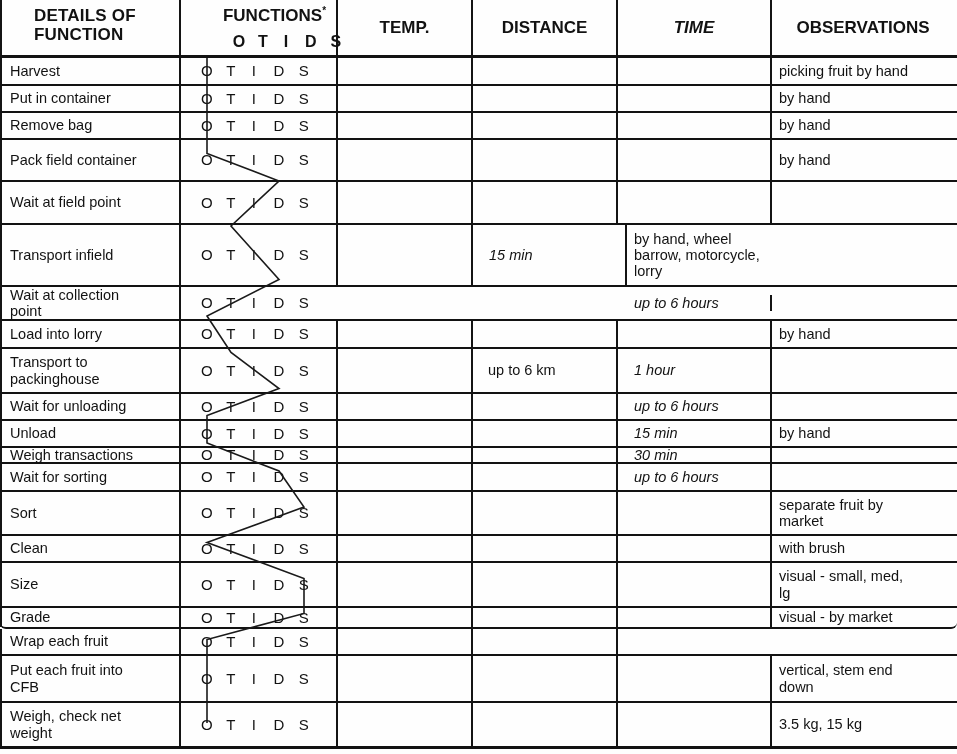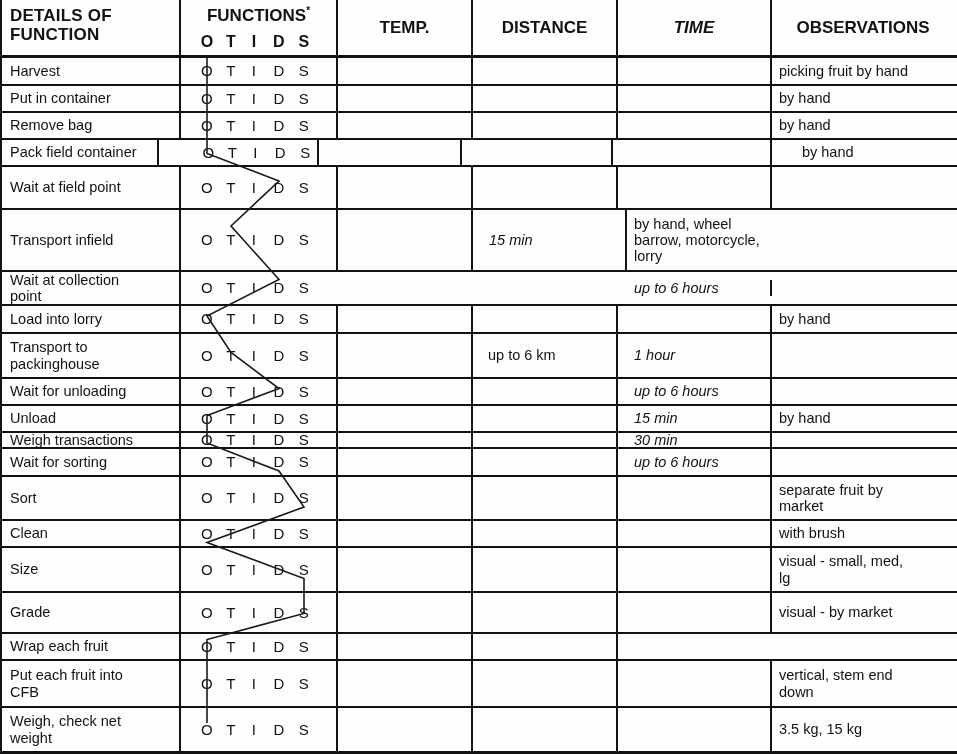--- a/index.html
+++ b/index.html
@@ -25,21 +25,21 @@
   }
   .cell:last-child{border-right:none;}
   .c-details{width:181px;border-left:2px solid #141414;padding:2px 4px 2px 8px;font-size:14.5px;}
   .c-func{width:157px;}
   .c-temp{width:135px;padding-left:14px;font-size:14.5px;}
   .c-dist{width:145px;padding-left:15px;font-size:14.5px;}
   .c-time{width:154px;padding-left:16px;font-size:14.5px;font-style:italic;}
   .c-obs{width:185px;padding:2px 3px 2px 7px;font-size:14.5px;}
   
   .hdr{height:58px;border-bottom:3px solid #121212;}
-  .hdr .cell{font-weight:bold;font-size:17px;}
+  .hdr .cell{font-weight:bold;font-size:17px;padding-left:32px;}
   .hdr .c-details{align-items:flex-start;padding-top:6px;letter-spacing:.2px;}
   .hdr .c-temp,.hdr .c-dist,.hdr .c-time,.hdr .c-obs{justify-content:center;padding-left:0;}
   .func-head{width:100%;height:100%;position:relative;}
   .func-title{position:absolute;top:5px;left:0;width:100%;text-align:center;font-weight:bold;font-size:17px;}
   .func-title sup{font-size:10px;vertical-align:super;}
   
   .sym{
     position:absolute;top:50%;
     transform:translate(-50%,-50%);
     font-size:15px;
@@ -88,21 +88,21 @@
           <div class="cell c-obs">by hand</div>
         </div>
         <div class="row" style="height: 27px;">
           <div class="cell c-details">Remove bag</div>
           <div class="cell c-func"><span class="sym" style="left: 26px;">O</span><span class="sym" style="left: 50px;">T</span><span class="sym" style="left: 73px;">I</span><span class="sym" style="left: 98px;">D</span><span class="sym" style="left: 123px;">S</span></div>
           <div class="cell c-temp"></div>
           <div class="cell c-dist"></div>
           <div class="cell c-time"></div>
           <div class="cell c-obs">by hand</div>
         </div>
-        <div class="row" style="height: 27px; gap: 23px;">
+        <div class="row" style="height: 42px;">
           <div class="cell c-details">Pack field container</div>
           <div class="cell c-func"><span class="sym" style="left: 26px;">O</span><span class="sym" style="left: 50px;">T</span><span class="sym" style="left: 73px;">I</span><span class="sym" style="left: 98px;">D</span><span class="sym" style="left: 123px;">S</span></div>
           <div class="cell c-temp"></div>
           <div class="cell c-dist"></div>
           <div class="cell c-time"></div>
           <div class="cell c-obs">by hand</div>
         </div>
         <div class="row" style="height: 43px;">
           <div class="cell c-details">Wait at field point</div>
           <div class="cell c-func"><span class="sym" style="left: 26px;">O</span><span class="sym" style="left: 50px;">T</span><span class="sym" style="left: 73px;">I</span><span class="sym" style="left: 98px;">D</span><span class="sym" style="left: 123px;">S</span></div>
@@ -197,21 +197,21 @@
         </div>
         <div class="row" style="height: 45px;">
           <div class="cell c-details">Size</div>
           <div class="cell c-func"><span class="sym" style="left: 26px;">O</span><span class="sym" style="left: 50px;">T</span><span class="sym" style="left: 73px;">I</span><span class="sym" style="left: 98px;">D</span><span class="sym" style="left: 123px;">S</span></div>
           <div class="cell c-temp"></div>
           <div class="cell c-dist"></div>
           <div class="cell c-time"></div>
           <div class="cell c-obs">visual - small, med,
 lg</div>
         </div>
-        <div class="row" style="height: 41px;">
+        <div class="row" style="height: 21px; border-radius: 6px;">
           <div class="cell c-details">Grade</div>
           <div class="cell c-func"><span class="sym" style="left: 26px;">O</span><span class="sym" style="left: 50px;">T</span><span class="sym" style="left: 73px;">I</span><span class="sym" style="left: 98px;">D</span><span class="sym" style="left: 123px;">S</span></div>
           <div class="cell c-temp"></div>
           <div class="cell c-dist"></div>
           <div class="cell c-time"></div>
           <div class="cell c-obs">visual - by market</div>
         </div>
         <div class="row" style="height: 27px;">
           <div class="cell c-details">Wrap each fruit</div>
           <div class="cell c-func"><span class="sym" style="left: 26px;">O</span><span class="sym" style="left: 50px;">T</span><span class="sym" style="left: 73px;">I</span><span class="sym" style="left: 98px;">D</span><span class="sym" style="left: 123px;">S</span></div>

